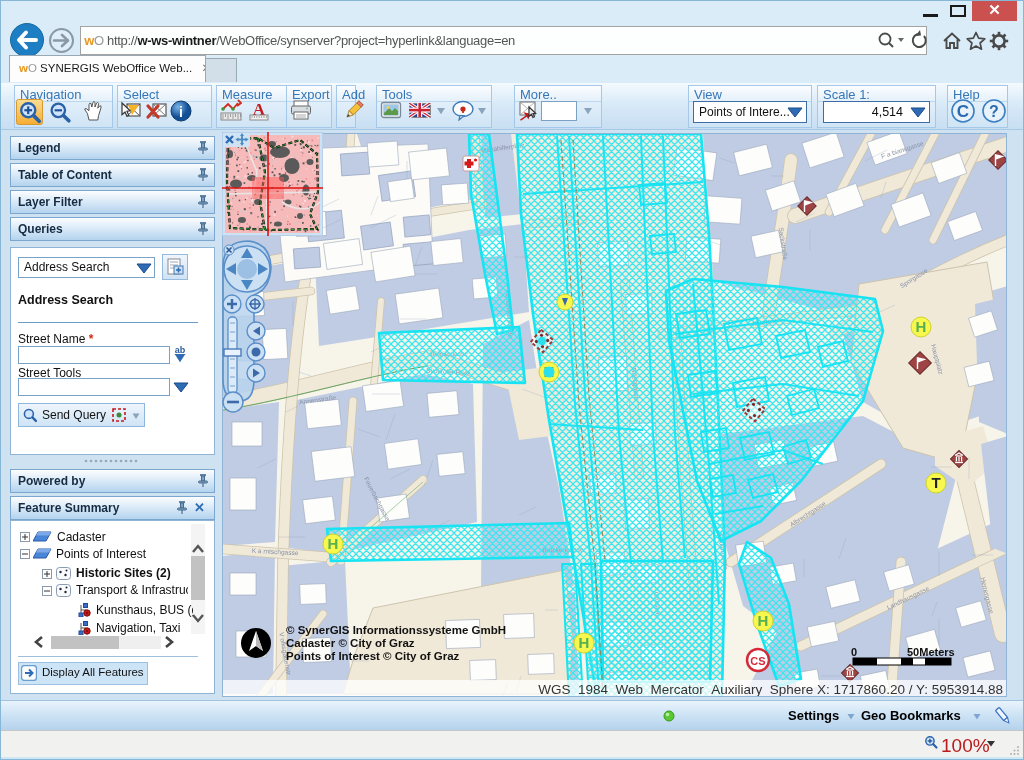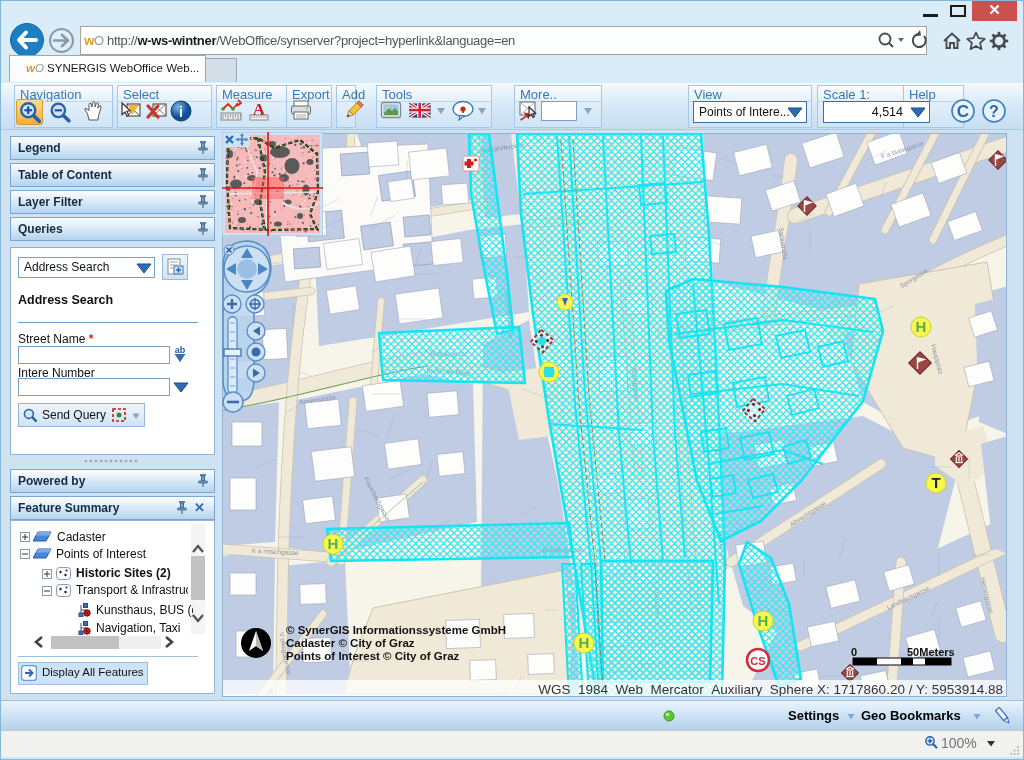--- a/index.html
+++ b/index.html
@@ -76,21 +76,21 @@
     <rect x="9.7" y="1.8" width="2.6" height="3.6" fill="#4a4a4a" transform="rotate(0 11 11)"></rect>
     <rect x="9.7" y="1.8" width="2.6" height="3.6" fill="#4a4a4a" transform="rotate(45 11 11)"></rect>
     <rect x="9.7" y="1.8" width="2.6" height="3.6" fill="#4a4a4a" transform="rotate(90 11 11)"></rect>
     <rect x="9.7" y="1.8" width="2.6" height="3.6" fill="#4a4a4a" transform="rotate(135 11 11)"></rect>
     <rect x="9.7" y="1.8" width="2.6" height="3.6" fill="#4a4a4a" transform="rotate(180 11 11)"></rect>
     <rect x="9.7" y="1.8" width="2.6" height="3.6" fill="#4a4a4a" transform="rotate(225 11 11)"></rect>
     <rect x="9.7" y="1.8" width="2.6" height="3.6" fill="#4a4a4a" transform="rotate(270 11 11)"></rect>
     <rect x="9.7" y="1.8" width="2.6" height="3.6" fill="#4a4a4a" transform="rotate(315 11 11)"></rect>
   </svg>
 <div id="tabrow" class="abs"></div>
-<div id="tab" class="abs"><span style="padding-left:16px;font-style:italic;"><b style="color:#e8971e;">w</b><span style="color:#999;">O</span></span>&nbsp;SYNERGIS WebOffice Web... <span style="color:#777;padding-left:6px;">✕</span></div>
+<div id="tab" class="abs"><span style="padding-left:9px;"><b style="color:#e8971e;">w</b><span style="color:#999;">O</span></span>&nbsp;SYNERGIS WebOffice Web... <span style="color:#777;padding-left:6px;">✕</span></div>
 <div id="tabstub" class="abs"></div>
 <div id="toolbar" class="abs"></div>
 <div class="tgroup" style="left:14px;width:99px;">
     <span class="hd">Navigation</span>
     <span class="hline"></span>
   </div>
 <div class="tgroup" style="left:117px;width:95px;">
     <span class="hd">Select</span>
     <span class="hline"></span>
   </div>
@@ -115,21 +115,21 @@
     <span class="hline"></span>
   </div>
 <div class="tgroup" style="left:688px;width:124px;">
     <span class="hd">View</span>
     <span class="hline"></span>
   </div>
 <div class="tgroup" style="left:817px;width:119px;">
     <span class="hd">Scale 1:</span>
     <span class="hline"></span>
   </div>
-<div class="tgroup" style="left:903px;width:61px;">
+<div class="tgroup" style="left:947px;width:61px;">
     <span class="hd">Help</span>
     <span class="hline"></span>
   </div>
 <svg class="abs" style="left:16px;top:99px;z-index:4;" width="27" height="26" viewBox="0 0 27 26">
     <rect x="0.5" y="0.5" width="26" height="25" rx="2" fill="url(#og)" stroke="#d89a2e"></rect>
     <defs>
       <linearGradient id="og" x1="0" y1="0" x2="0" y2="1">
         <stop offset="0" stop-color="#fddd92"></stop>
         <stop offset="1" stop-color="#f5ad35"></stop>
       </linearGradient>
@@ -316,21 +316,21 @@
     <path d="M11,13 L16,13 M13.5,10.5 L13.5,15.5" stroke="#2d6cb5" stroke-width="1.6"></path>
   </svg>
 <div class="lbl abs" style="left:18px;top:293px;font-weight:bold;font-size:12.5px;">Address Search</div>
 <div class="abs" style="left:18px;top:322px;width:180px;height:1px;background:#6a9ec9;"></div>
 <div class="lbl abs" style="left:18px;top:332px;">Street Name <span style="color:#d42a1a;font-weight:bold;">*</span></div>
 <div class="ipt abs" style="left:18px;top:346px;width:152px;height:18px;"></div>
 <svg class="abs" style="left:172px;top:345px;z-index:5;" width="18" height="18" viewBox="0 0 18 18">
     <text x="8" y="8" font-size="9" font-weight="bold" fill="#2a5a9a" text-anchor="middle" text-decoration="underline">ab</text>
     <path d="M3.0,9.4 L13.0,9.4 L8,17.2 Z" fill="#2d6cb5"></path>
   </svg>
-<div class="lbl abs" style="left:18px;top:366px;">Intere Number</div>
+<div class="lbl abs" style="left:18px;top:366px;">Street Tools</div>
 <div class="ipt abs" style="left:18px;top:378px;width:152px;height:18px;"></div>
 <svg class="abs" style="left:172px;top:380px;z-index:5;" width="18" height="14" viewBox="0 0 18 14">
     <path d="M2,3 L16,3 L9,12 Z" fill="#2d6cb5" stroke="#1a4a8a"></path>
   </svg>
 <div class="abs" style="left:18px;top:403px;width:127px;height:24px;background:linear-gradient(#eef5fc,#cfe4f6);border:1px solid #8fb6dc;"></div>
 <svg class="abs" style="left:22px;top:407px;z-index:5;" width="16" height="16" viewBox="0 0 16 16">
     <circle cx="6.88" cy="6.88" r="4.48" fill="#cfe4fa" stroke="#2a62a8" stroke-width="1.54"></circle>
     <line x1="10.464" y1="10.464" x2="13.879999999999999" y2="13.879999999999999" stroke="#2a62a8" stroke-width="2.3800000000000003" stroke-linecap="round"></line>
   </svg>
 <div class="lbl abs" style="left:42px;top:408px;font-size:12px;z-index:5;">Send Query</div>
@@ -1334,21 +1334,21 @@
       <path d="M 7.6,14 L 10,19 L 12.6,14 Z" fill="#fff" stroke="#3a6ec4" stroke-width="1.1"></path>
     </g>
   </svg>
 <div id="statusbar" class="abs"></div>
 <svg class="abs" style="left:923px;top:734px;z-index:4;" width="16" height="16" viewBox="0 0 16 16">
     <circle cx="6.96" cy="6.96" r="4.16" fill="#cfe4fa" stroke="#2a62a8" stroke-width="1.43"></circle>
     <line x1="10.288" y1="10.288" x2="13.46" y2="13.46" stroke="#2a62a8" stroke-width="2.21" stroke-linecap="round"></line>
     <line x1="4.672" y1="6.96" x2="9.248000000000001" y2="6.96" stroke="#1d4e9a" stroke-width="1.3"></line>
     <line x1="6.96" y1="4.672" x2="6.96" y2="9.248000000000001" stroke="#1d4e9a" stroke-width="1.3"></line>
   </svg>
-<div class="abs" style="left:941px;top:735px;font-size:14px;color:#737373;z-index:4;">100%</div>
+<div class="abs" style="left:941px;top:735px;font-size:19px;color:#b91c1c;z-index:4;">100%</div>
 <svg class="abs" style="left:985px;top:738px;z-index:4;" width="12" height="10" viewBox="0 0 12 10">
     <path d="M 2,3 L 10,3 L 6,8.5 Z" fill="#333"></path>
   </svg>
 <svg class="abs" style="left:1008px;top:744px;z-index:4;" width="12" height="12" viewBox="0 0 12 12">
     <circle cx="10.0" cy="10.0" r="1" fill="#b0b0b0"></circle>
     <circle cx="10.0" cy="6.5" r="1" fill="#b0b0b0"></circle>
     <circle cx="10.0" cy="3.0" r="1" fill="#b0b0b0"></circle>
     <circle cx="6.5" cy="10.0" r="1" fill="#b0b0b0"></circle>
     <circle cx="6.5" cy="6.5" r="1" fill="#b0b0b0"></circle>
     <circle cx="3.0" cy="10.0" r="1" fill="#b0b0b0"></circle>

